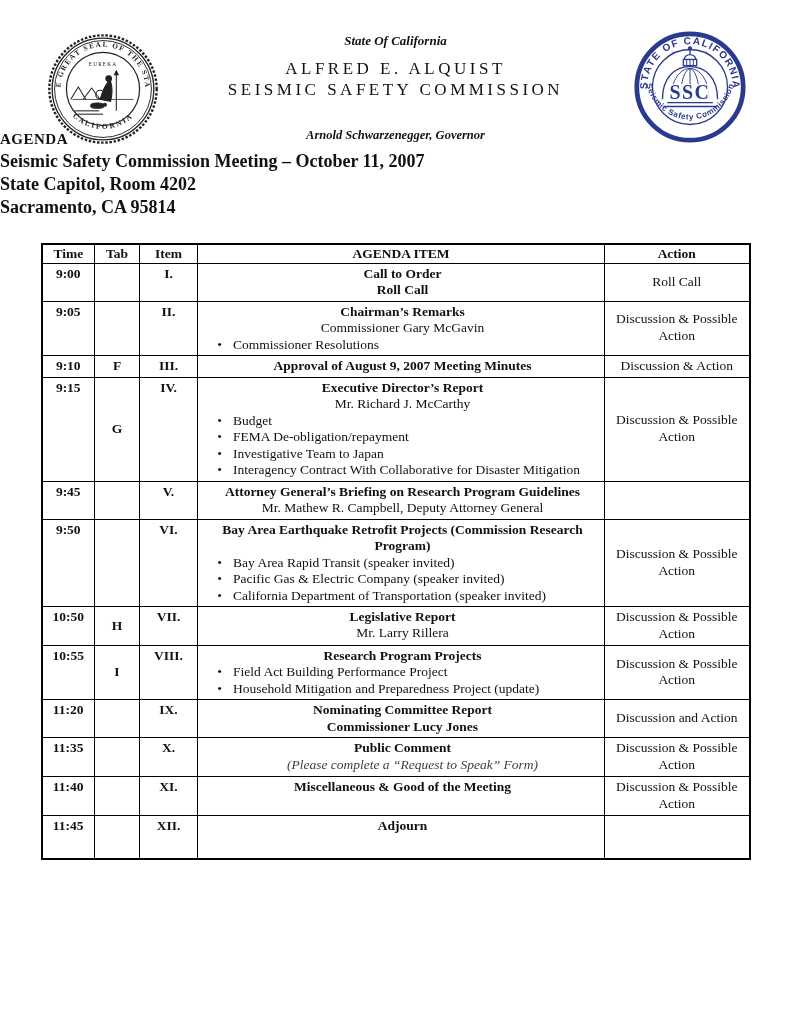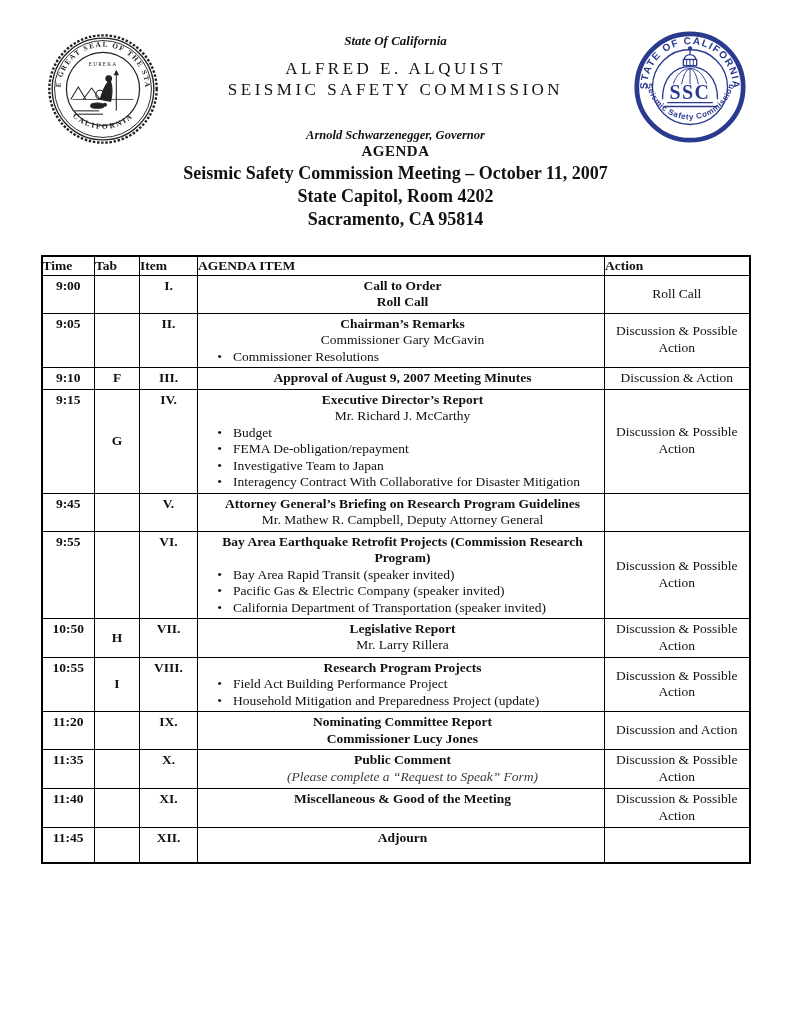--- a/index.html
+++ b/index.html
@@ -12,37 +12,37 @@
   
   .header { position: relative; padding-top: 33px; height: 120px; }
   .seal { position: absolute; top: 32px; }
   .seal-left { left: 46px; width: 114px; height: 114px; }
   .seal-right { right: 44px; top: 30px; width: 114px; height: 114px; }
   .header-center { width: 520px; margin: 0 auto; text-align: center; }
   .state-line { font-size: 13px; font-weight: bold; font-style: italic; margin-bottom: 10px; }
   .org-line { font-size: 17px; letter-spacing: 3.5px; line-height: 1.22; font-weight: 400; }
   .gov-line { font-size: 12.5px; font-weight: bold; font-style: italic; margin-top: 28px; }
   
-  .meeting-block { text-align: center; margin-top: 22px; font-weight: bold; line-height: 1.3; }
+  .meeting-block { text-align: left; margin-top: 10px; font-weight: bold; line-height: 1.3; }
   .meeting-title { font-size: 15px; letter-spacing: 0.5px; }
   .meeting-line { font-size: 18px; }
   
   .agenda-table {
     width: 708px; margin: 23px auto 0 auto;
     border-collapse: collapse; table-layout: fixed;
     border: 2px solid #000; font-size: 13.5px;
   }
   .agenda-table th, .agenda-table td { border: 1px solid #000; padding: 2px 4px; }
-  .agenda-table th { font-weight: bold; text-align: left; padding: 1px 0; }
+  .agenda-table th { font-weight: bold; text-align: center; padding: 1px 8px; }
   td.col-time { text-align: center; vertical-align: top; font-weight: bold; }
   td.col-tab  { text-align: center; vertical-align: middle; font-weight: bold; }
   td.col-item { text-align: center; vertical-align: top; font-weight: bold; }
   td.col-agenda { text-align: center; vertical-align: top; padding-left: 7px; }
   td.col-action { text-align: center; vertical-align: middle; line-height: 1.25; }
-  .agenda-table tbody tr:last-child td { height: 36px; }
+  .agenda-table tbody tr:last-child td { height: 44px; }
   .line { line-height: 1.22; }
   .line.bold { font-weight: bold; }
   .line.italic { font-style: italic; color: #3c3c3c; margin-left: 20px; }
   .line.bullet { display: flex; padding-left: 10px; }
   .line.bullet .bullet-glyph { width: 9px; flex: 0 0 9px; }
   .line.bullet .bullet-text { padding-left: 9px; }
 </style>
 </head>
 <body>
 
@@ -218,21 +218,21 @@
           <td class="col-time">9:45</td>
           <td class="col-tab"></td>
           <td class="col-item">V.</td>
           <td class="col-agenda">
             <div class="line bold">Attorney General’s Briefing on Research Program Guidelines</div>
             <div class="line normal">Mr. Mathew R. Campbell, Deputy Attorney General</div>
           </td>
           <td class="col-action"></td>
         </tr>
         <tr class="agenda-row">
-          <td class="col-time">9:55</td>
+          <td class="col-time">9:50</td>
           <td class="col-tab"></td>
           <td class="col-item">VI.</td>
           <td class="col-agenda">
             <div class="line bold">Bay Area Earthquake Retrofit Projects (Commission Research Program)</div>
             <div class="line bullet">
               <span class="bullet-glyph">•</span>
               <span class="bullet-text">Bay Area Rapid Transit (speaker invited)</span>
             </div>
             <div class="line bullet">
               <span class="bullet-glyph">•</span>

